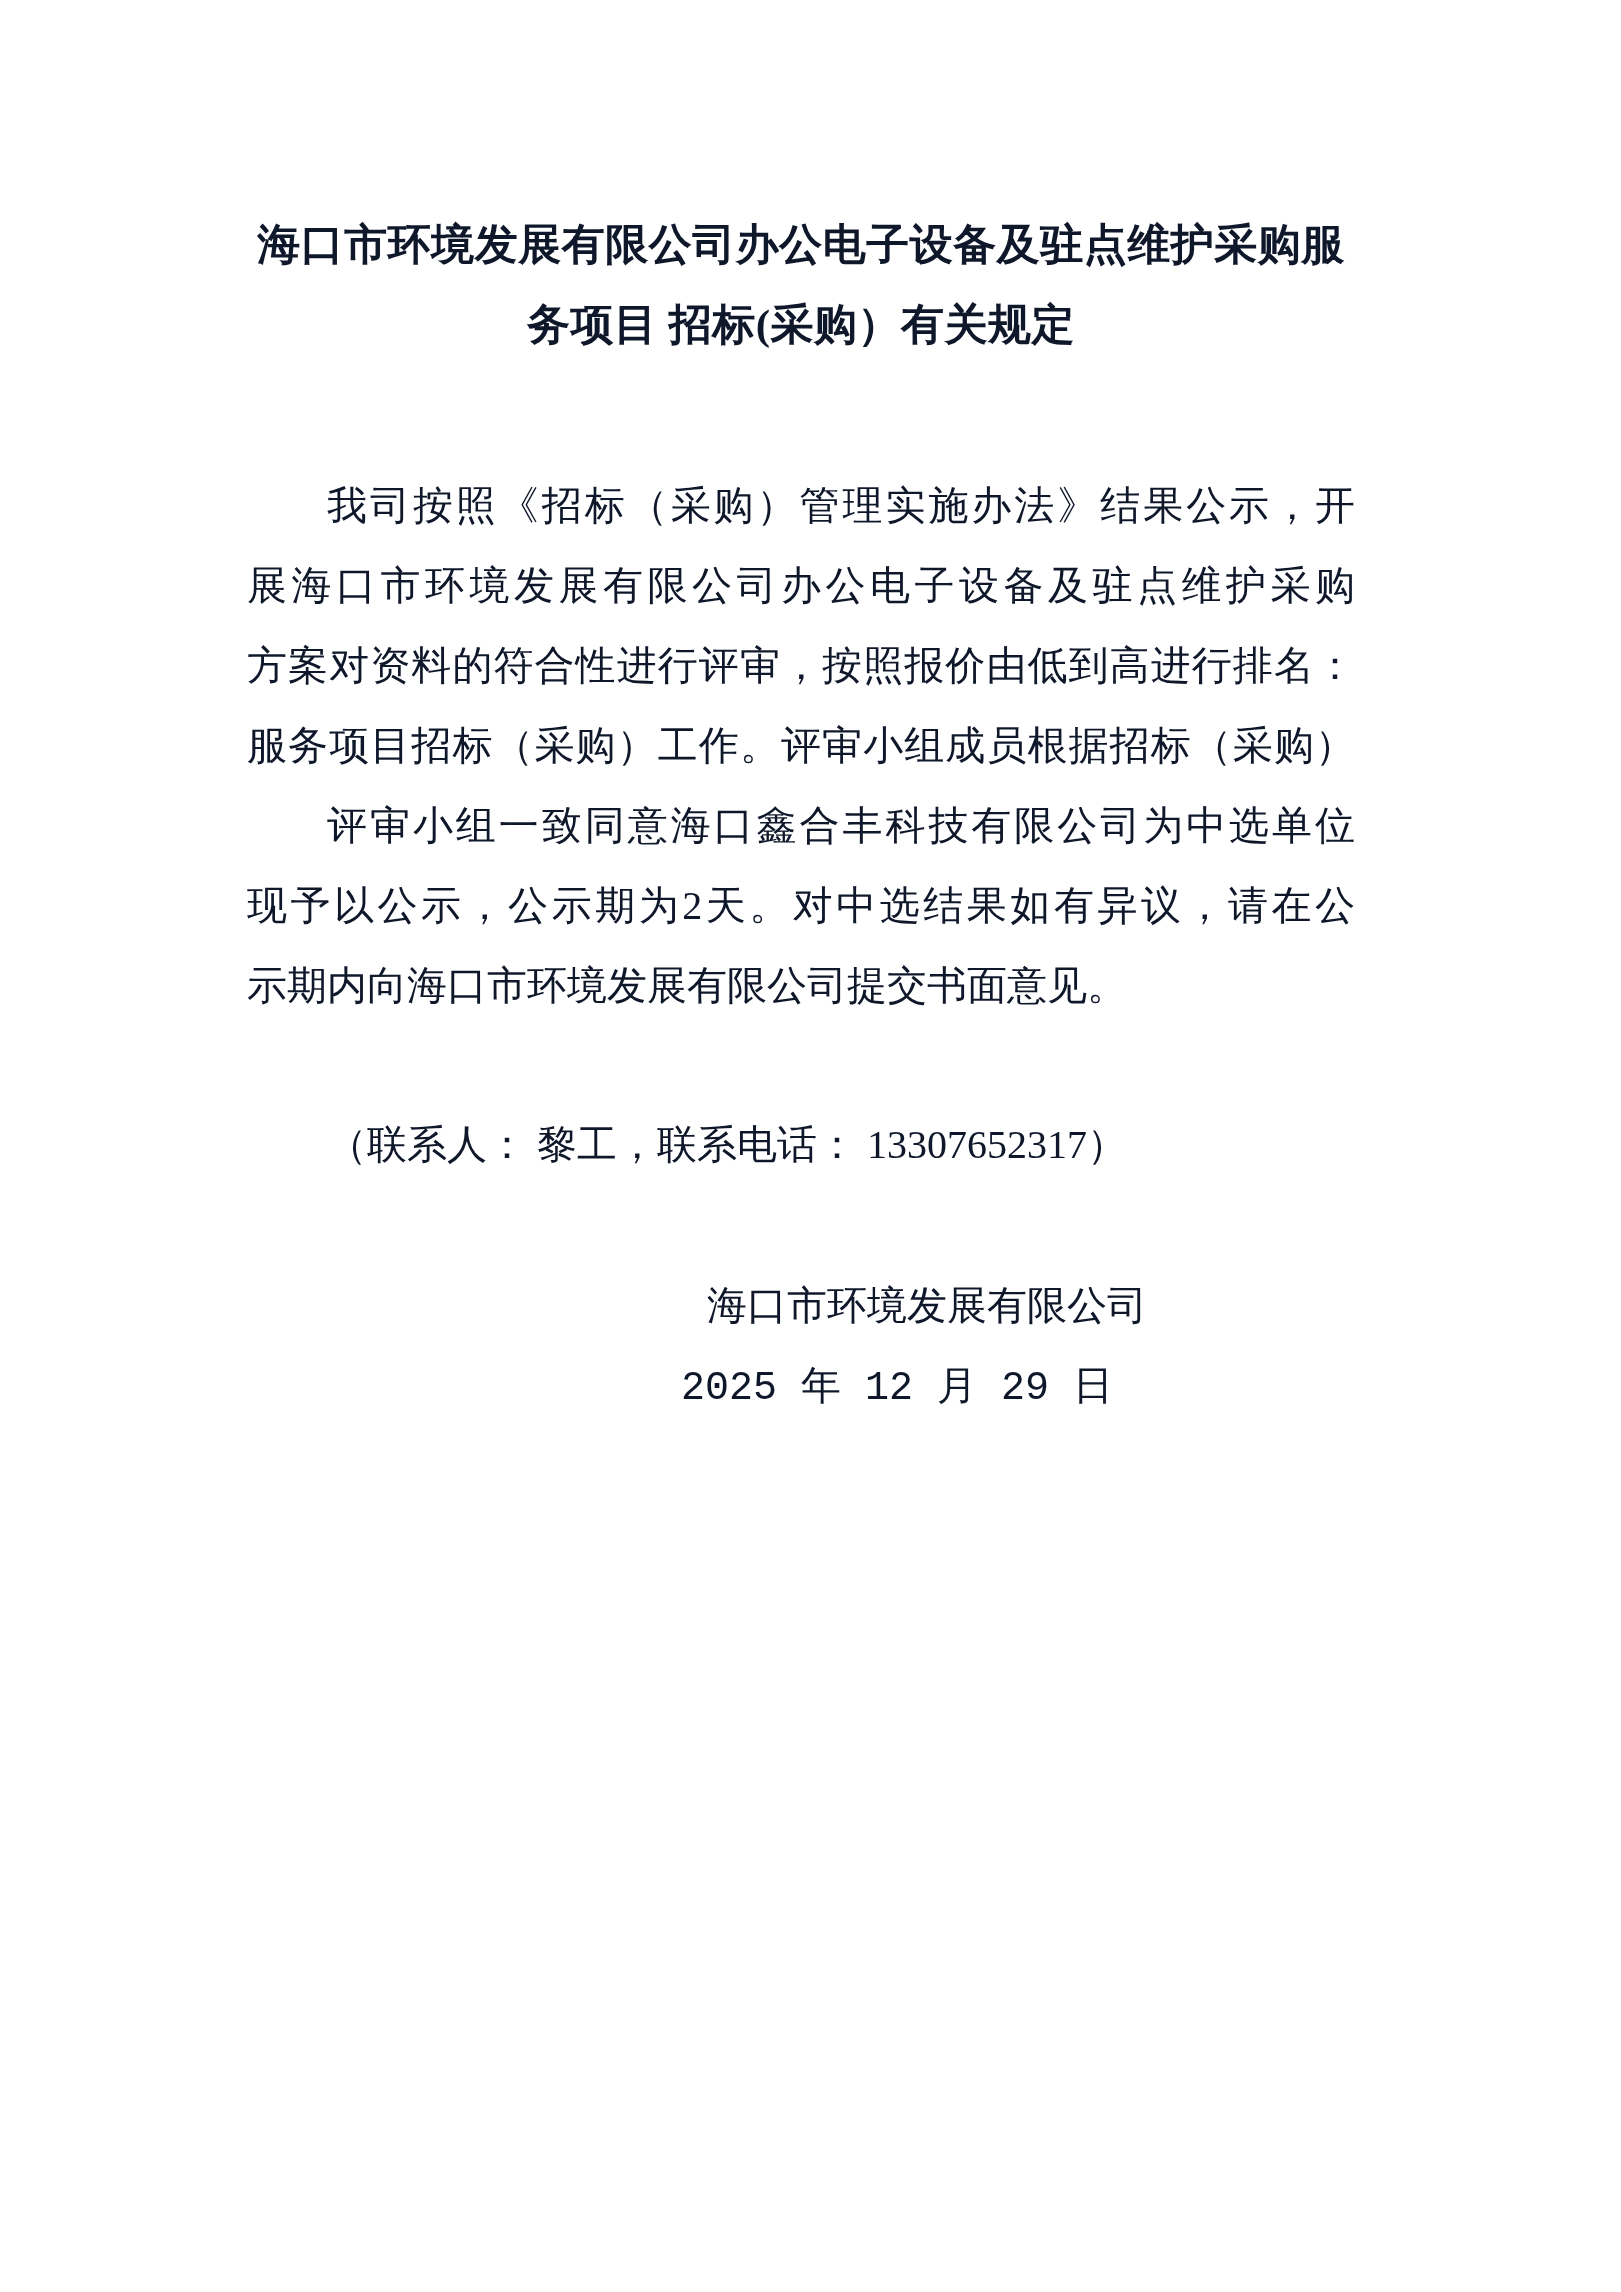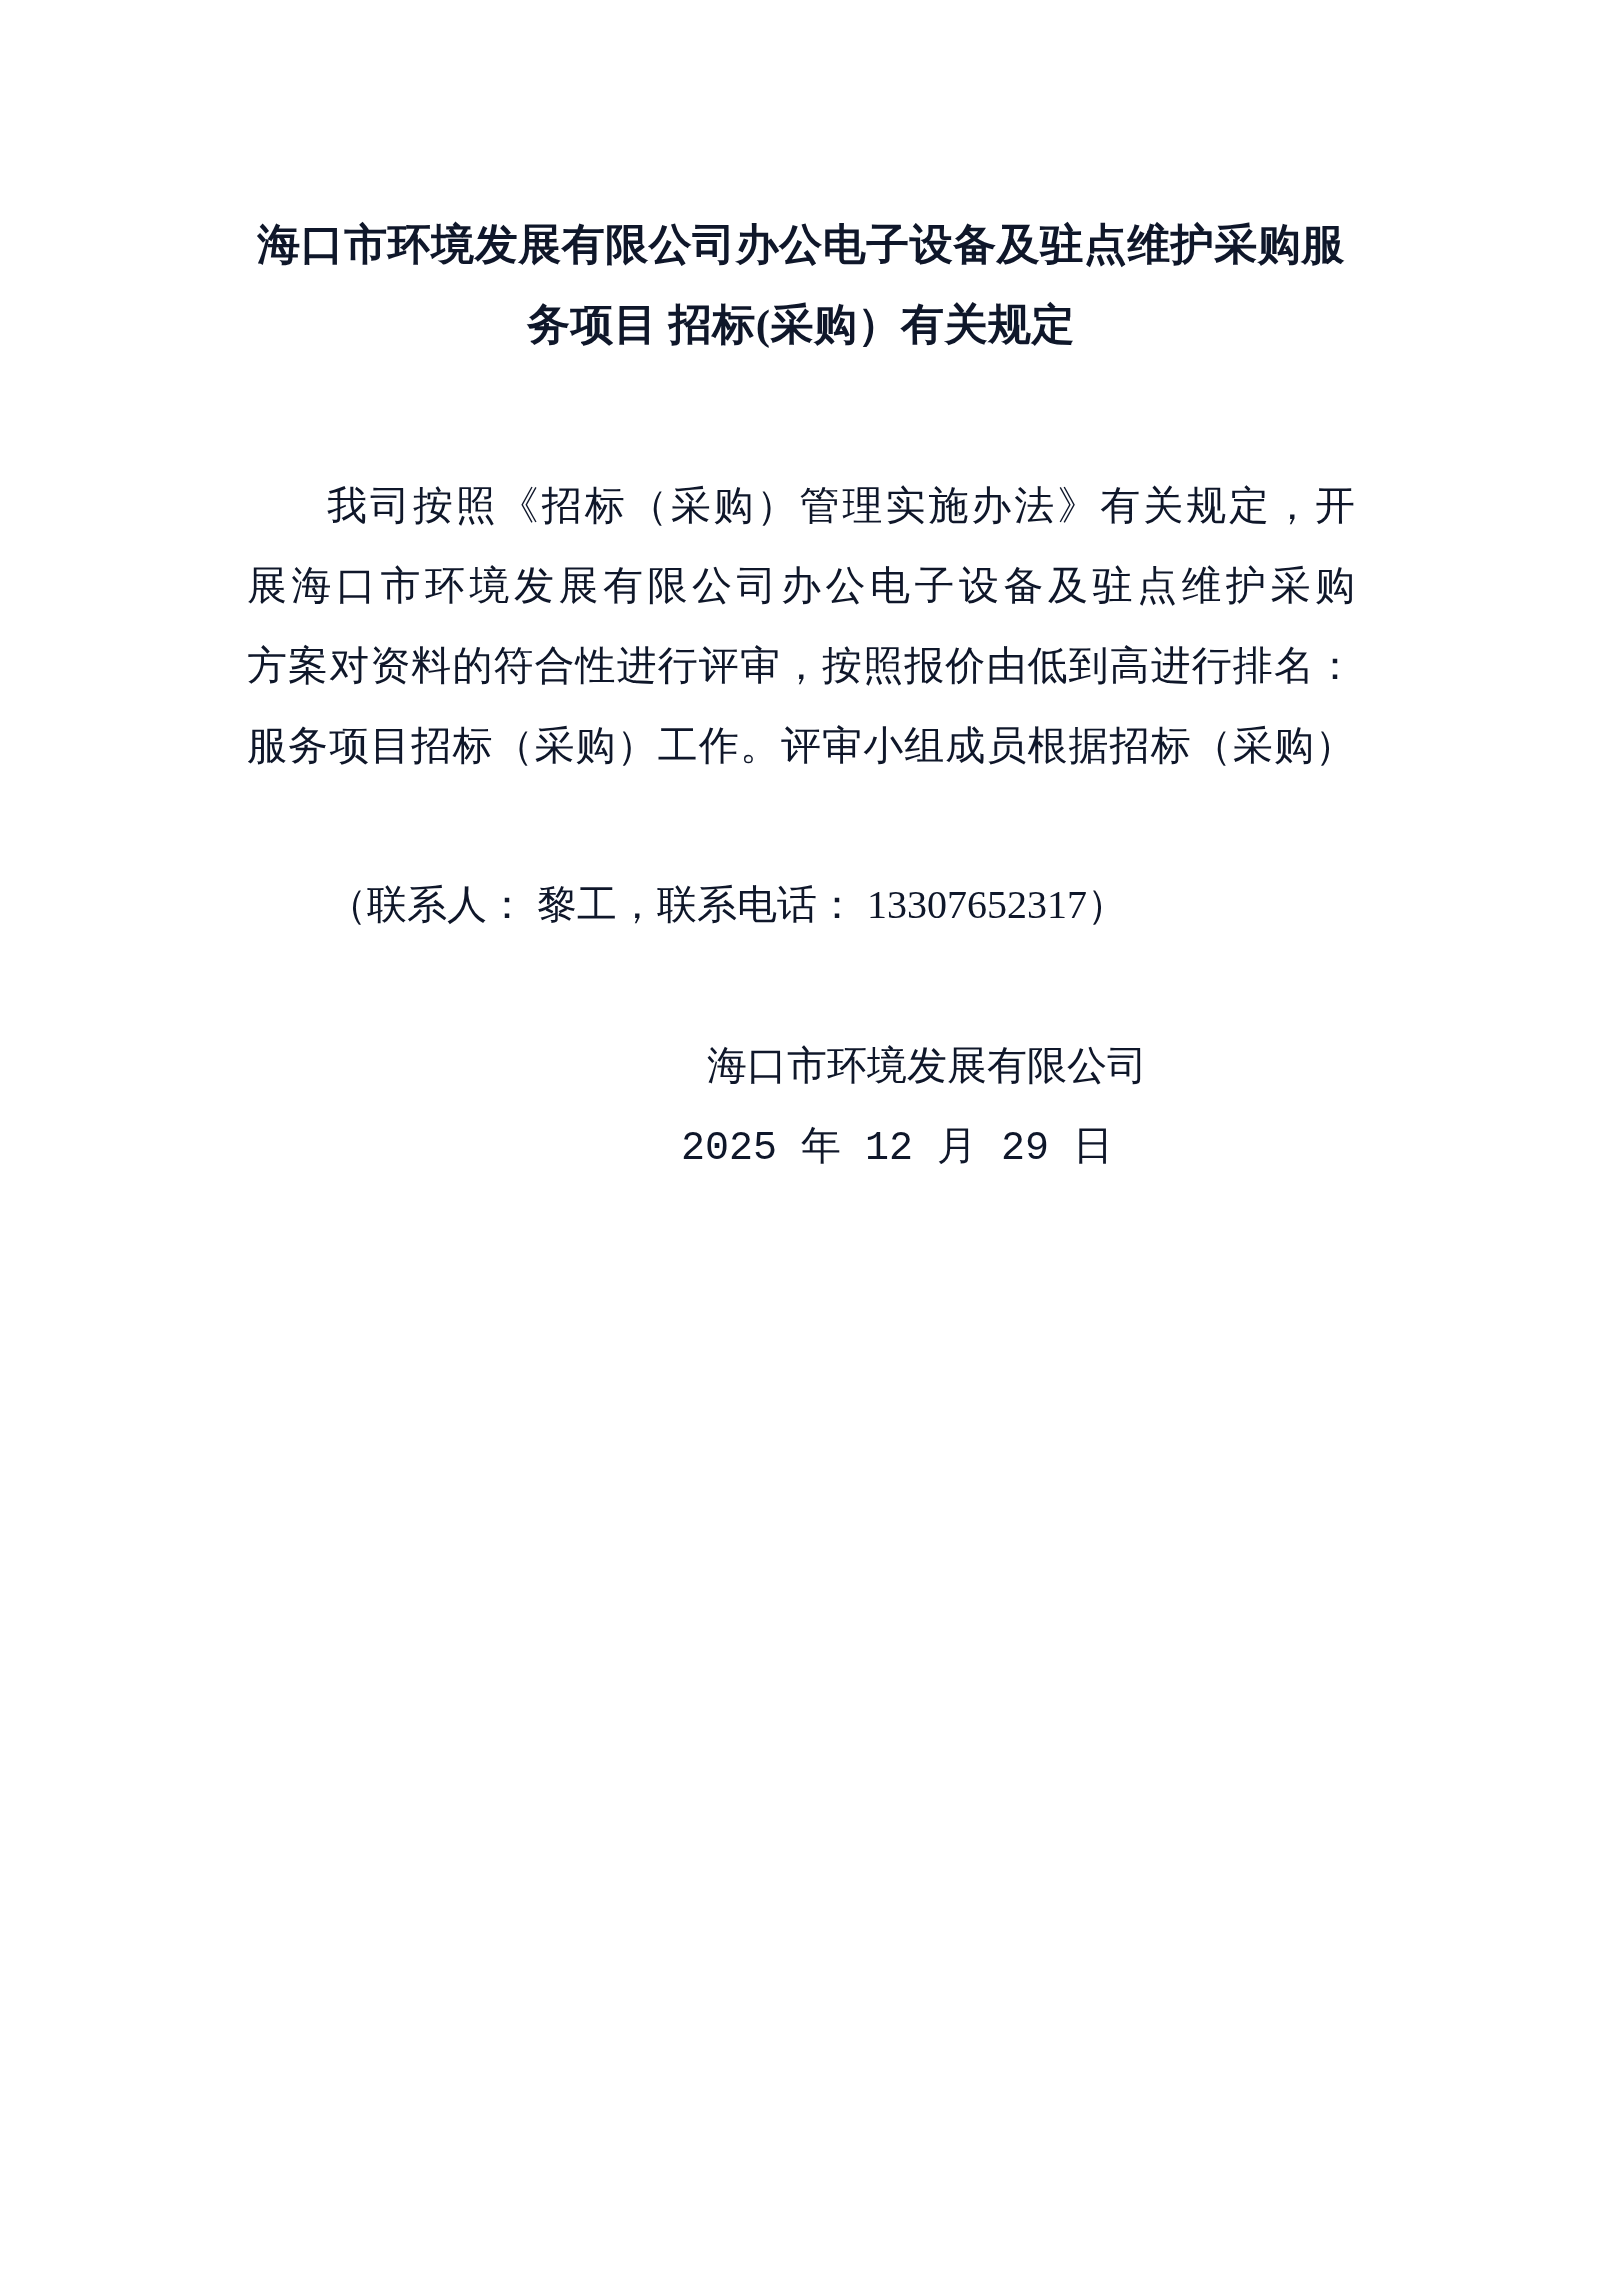--- a/index.html
+++ b/index.html
@@ -55,27 +55,32 @@
 
 <div class="page">
   <div class="content">
 
     <div class="title">
       <div class="title-line">海口市环境发展有限公司办公电子设备及驻点维护采购服</div>
       <div class="title-line">务项目 招标(采购）有关规定</div>
     </div>
 
     <div class="body-text para1">
-      <div class="line justify indent">我司按照《招标（采购）管理实施办法》有关规定，开</div>
+      <div class="line justify indent">我司按照《招标（采购）管理实施办法》结果公示，开</div>
       <div class="line justify">展海口市环境发展有限公司办公电子设备及驻点维护采购</div>
       <div class="line justify">方案对资料的符合性进行评审，按照报价由低到高进行排名：</div>
       <div class="line justify">服务项目招标（采购）工作。评审小组成员根据招标（采购）</div>
     </div>
 
 
+    <div class="body-text">
+      <div class="line justify indent">评审小组一致同意海口鑫合丰科技有限公司为中选单位</div>
+      <div class="line justify">现予以公示，公示期为2天。对中选结果如有异议，请在公</div>
+      <div class="line">示期内向海口市环境发展有限公司提交书面意见。</div>
+    </div>
 
     <div class="body-text contact">
       <div class="line indent">（联系人： 黎工，联系电话： 13307652317）</div>
     </div>
 
     <div class="body-text signature">
       <div class="line sig-line">
         <span class="sig-company" style="display:inline-block;">海口市环境发展有限公司</span>
       </div>
       <div class="line sig-line">

